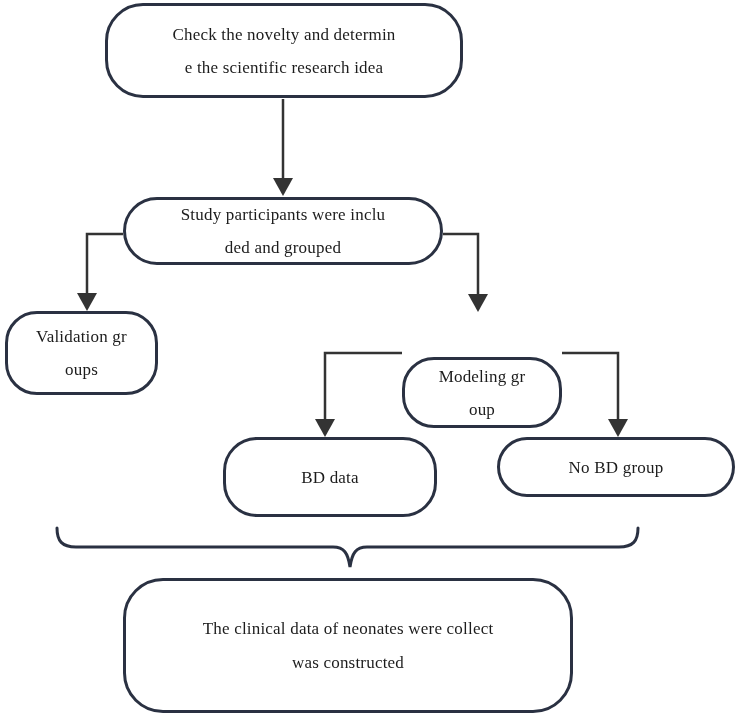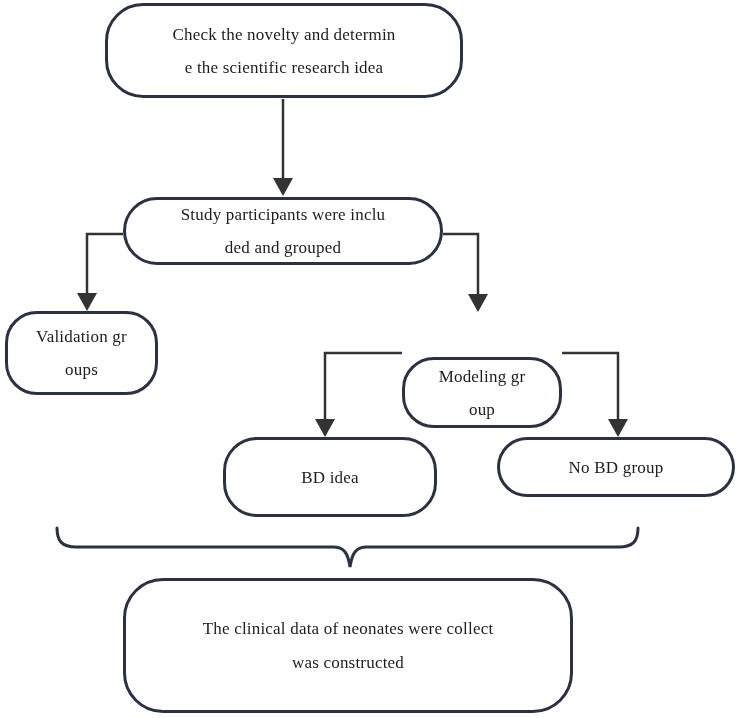--- a/index.html
+++ b/index.html
@@ -80,21 +80,21 @@
     <span class="line">Validation gr</span>
     <span class="line">oups</span>
   </div>
 
   <div class="node node-modeling">
     <span class="line">Modeling gr</span>
     <span class="line">oup</span>
   </div>
 
   <div class="node node-bd">
-    <span class="line">BD idea</span>
+    <span class="line">BD data</span>
   </div>
 
   <div class="node node-nobd">
     <span class="line">No BD group</span>
   </div>
 
   <div class="node node-conclusion">
     <span class="line">The clinical data of neonates were collect</span>
     <span class="line">was constructed</span>
   </div>

